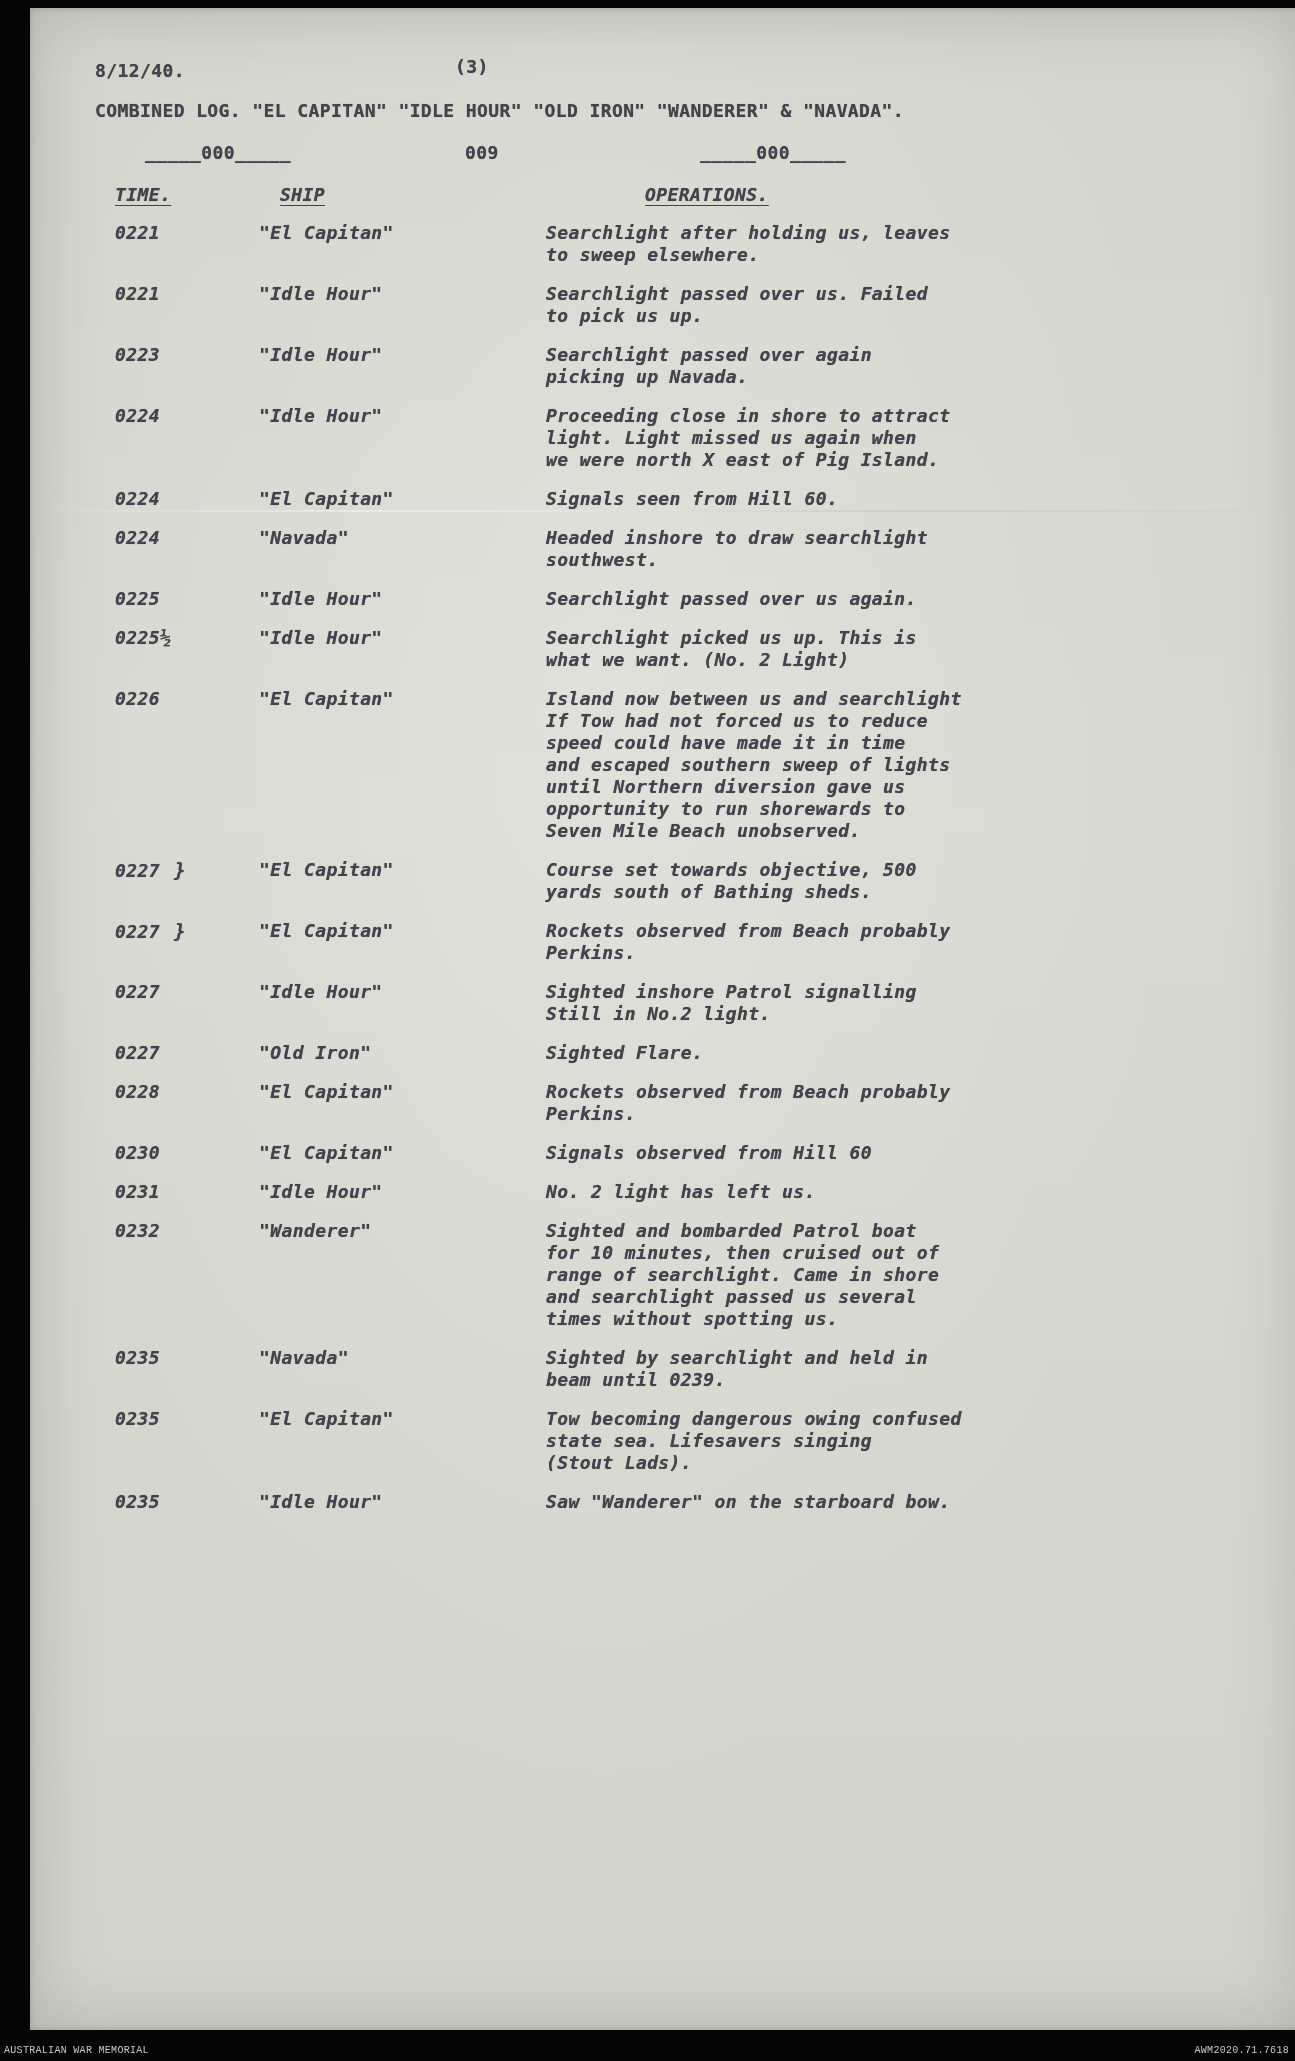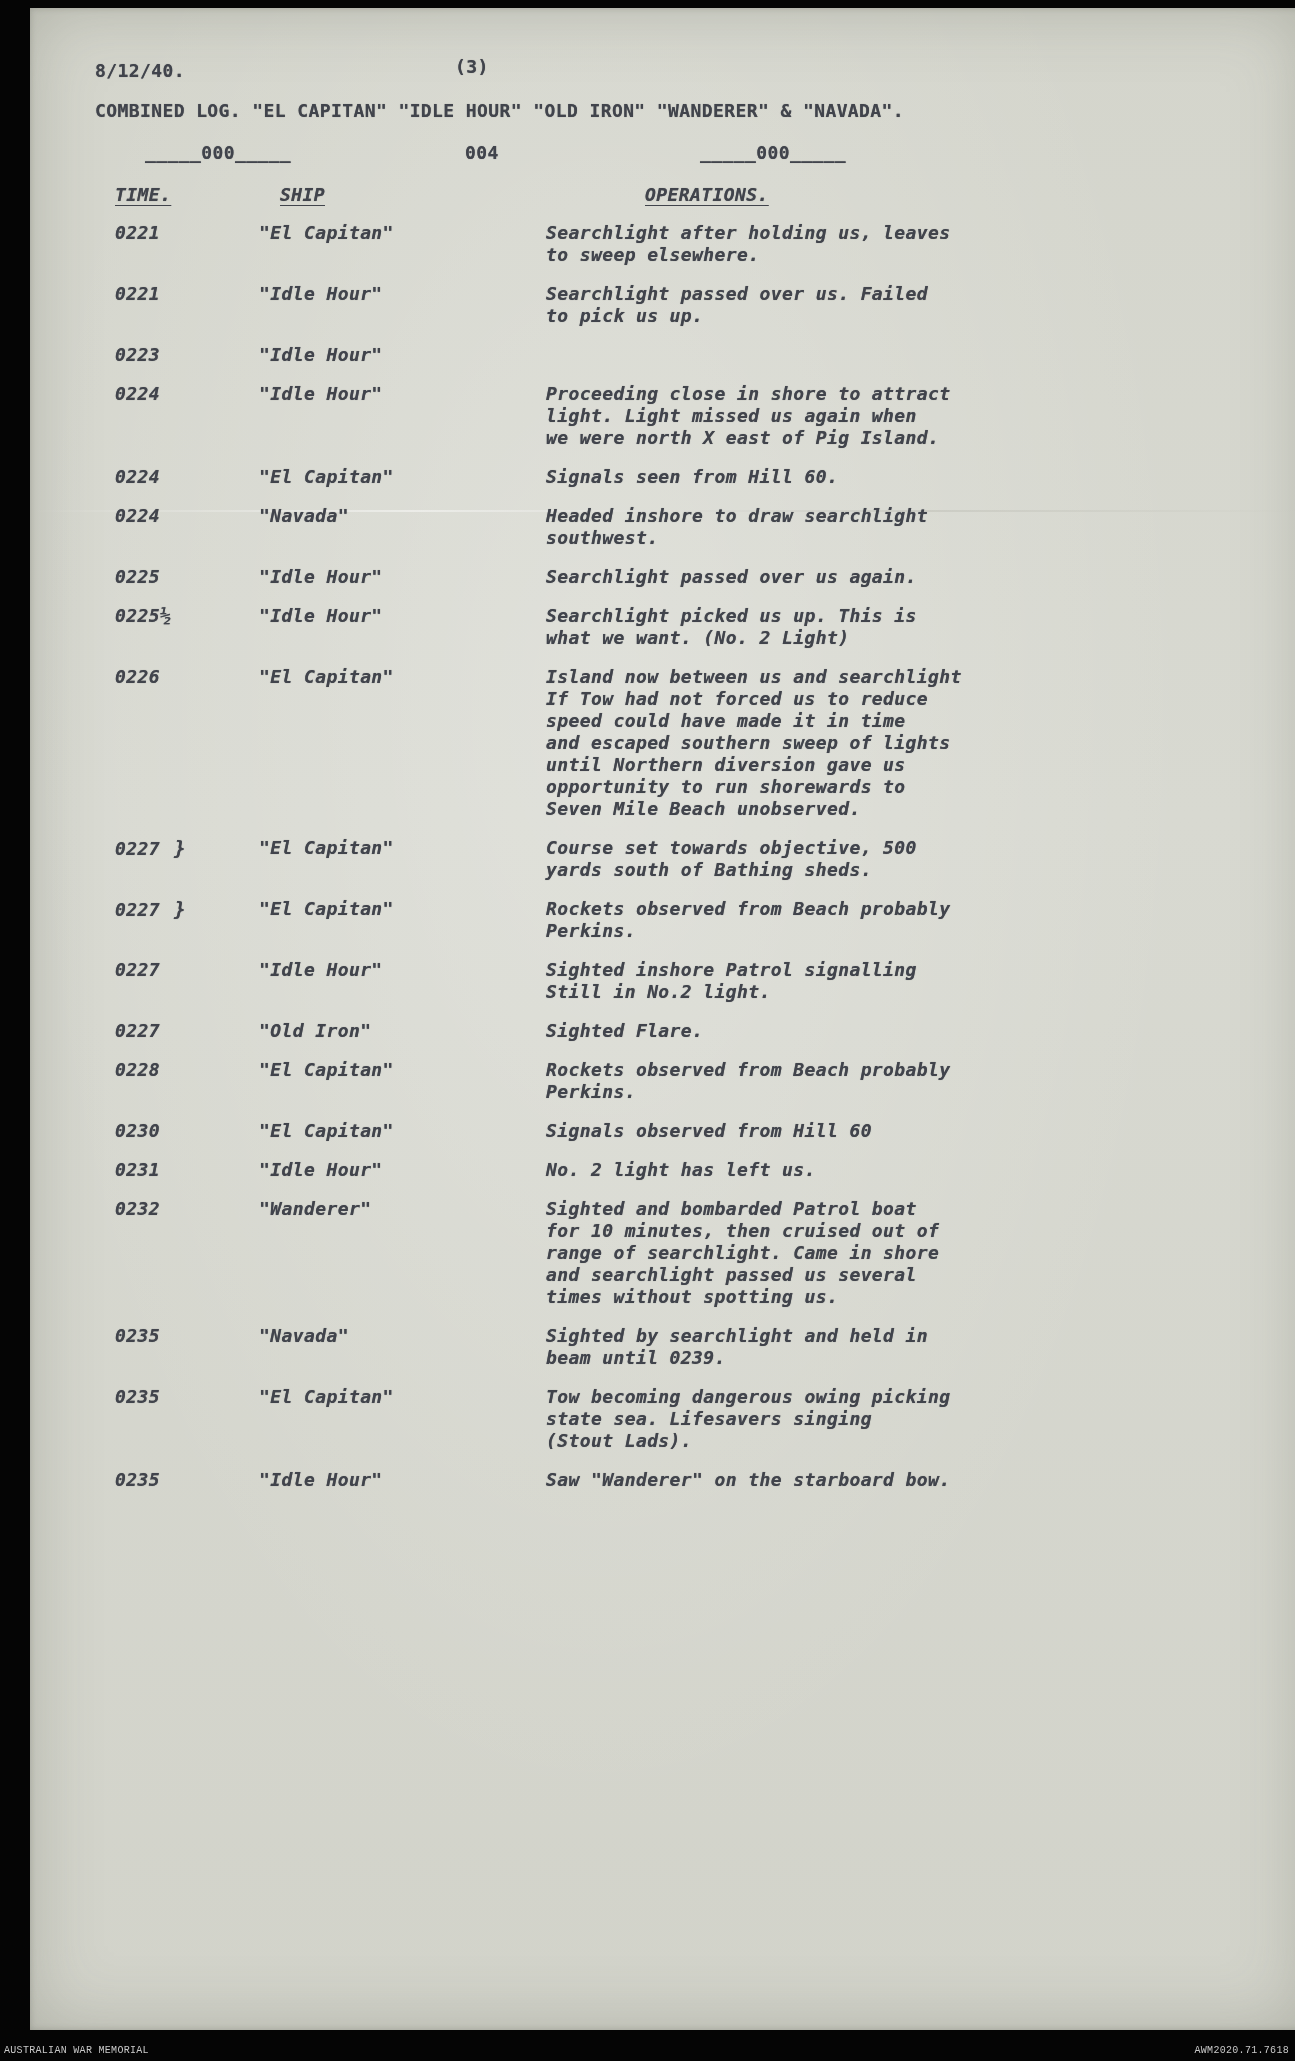--- a/index.html
+++ b/index.html
@@ -101,21 +101,21 @@
 
       <div class="doc-header">
         <span class="doc-date">8/12/40.</span>
         <span class="doc-pageno">(3)</span>
       </div>
 
       <div class="doc-title">COMBINED LOG. "EL CAPITAN" "IDLE HOUR" "OLD IRON" "WANDERER" &amp; "NAVADA".</div>
 
       <div class="separators">
         <span class="sep-left">_____000_____</span>
-        <span class="sep-center">004</span>
+        <span class="sep-center">009</span>
         <span class="sep-right">_____000_____</span>
       </div>
 
       <div class="log-table">
         <div class="hdr-row">
           <span class="hdr-cell">TIME.</span>
           <span class="hdr-cell hdr-ship">SHIP</span>
           <span class="hdr-cell hdr-ops">OPERATIONS.</span>
         </div>
 
@@ -128,20 +128,22 @@
   </div>
             <div class="log-row">
     <span class="cell-time"><span>0221</span><span class="cell-brace"></span></span>
     <span class="cell-ship">"Idle Hour"</span>
     <span class="cell-ops">Searchlight passed over us. Failed
 to pick us up.</span>
   </div>
             <div class="log-row">
     <span class="cell-time"><span>0223</span><span class="cell-brace"></span></span>
     <span class="cell-ship">"Idle Hour"</span>
+    <span class="cell-ops">Searchlight passed over again
+picking up Navada.</span>
   </div>
             <div class="log-row">
     <span class="cell-time"><span>0224</span><span class="cell-brace"></span></span>
     <span class="cell-ship">"Idle Hour"</span>
     <span class="cell-ops">Proceeding close in shore to attract
 light.  Light missed us again when
 we were north X east of Pig Island.</span>
   </div>
             <div class="log-row">
     <span class="cell-time"><span>0224</span><span class="cell-brace"></span></span>
@@ -226,21 +228,21 @@
   </div>
             <div class="log-row">
     <span class="cell-time"><span>0235</span><span class="cell-brace"></span></span>
     <span class="cell-ship">"Navada"</span>
     <span class="cell-ops">Sighted by searchlight and held in
 beam until 0239.</span>
   </div>
             <div class="log-row">
     <span class="cell-time"><span>0235</span><span class="cell-brace"></span></span>
     <span class="cell-ship">"El Capitan"</span>
-    <span class="cell-ops">Tow becoming dangerous owing picking
+    <span class="cell-ops">Tow becoming dangerous owing confused
 state sea. Lifesavers singing
 (Stout Lads).</span>
   </div>
             <div class="log-row">
     <span class="cell-time"><span>0235</span><span class="cell-brace"></span></span>
     <span class="cell-ship">"Idle Hour"</span>
     <span class="cell-ops">Saw "Wanderer" on the starboard bow.</span>
   </div>
           </div>
       </div>

